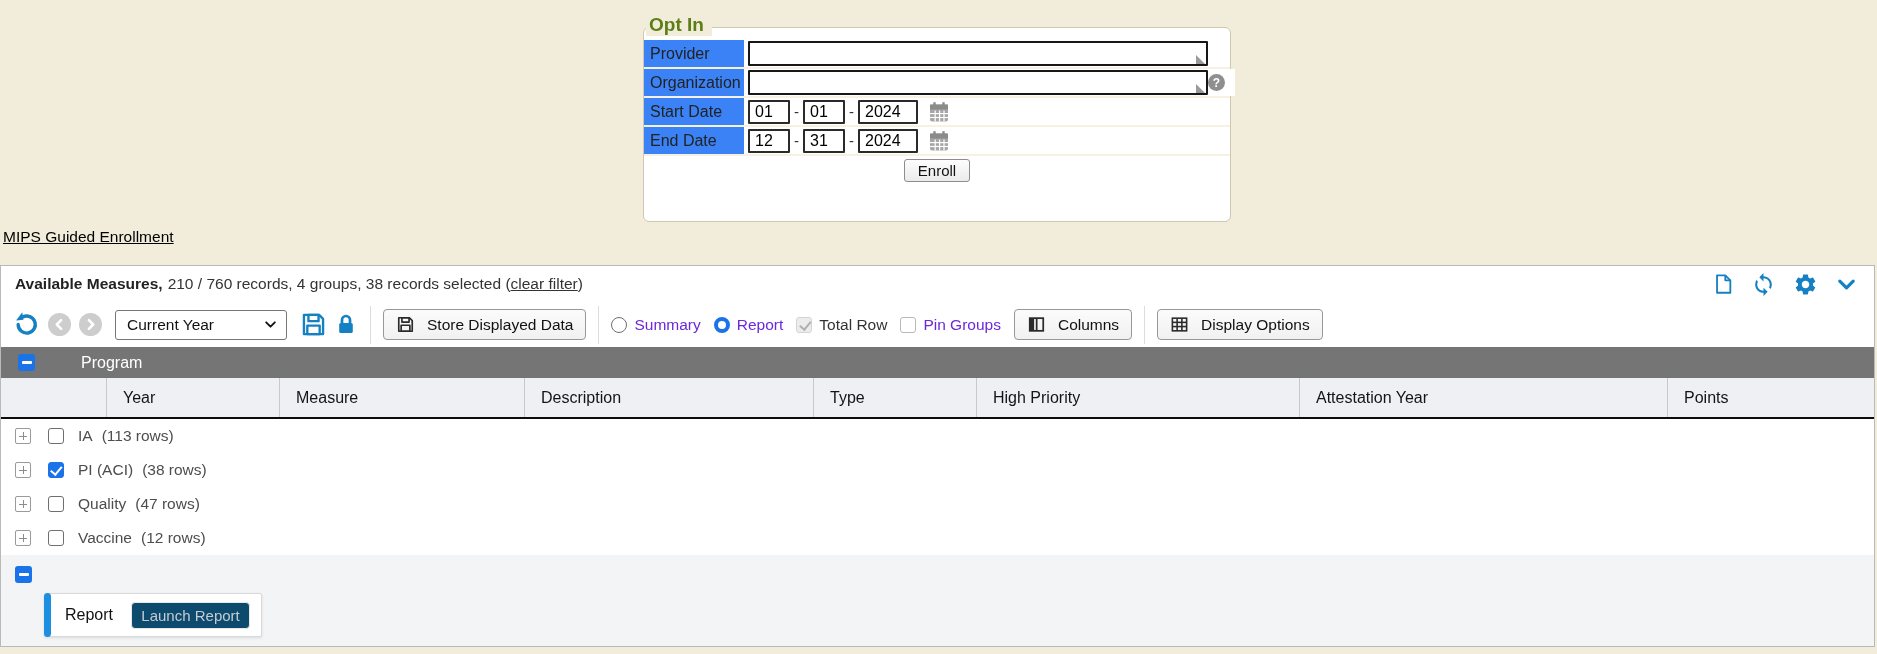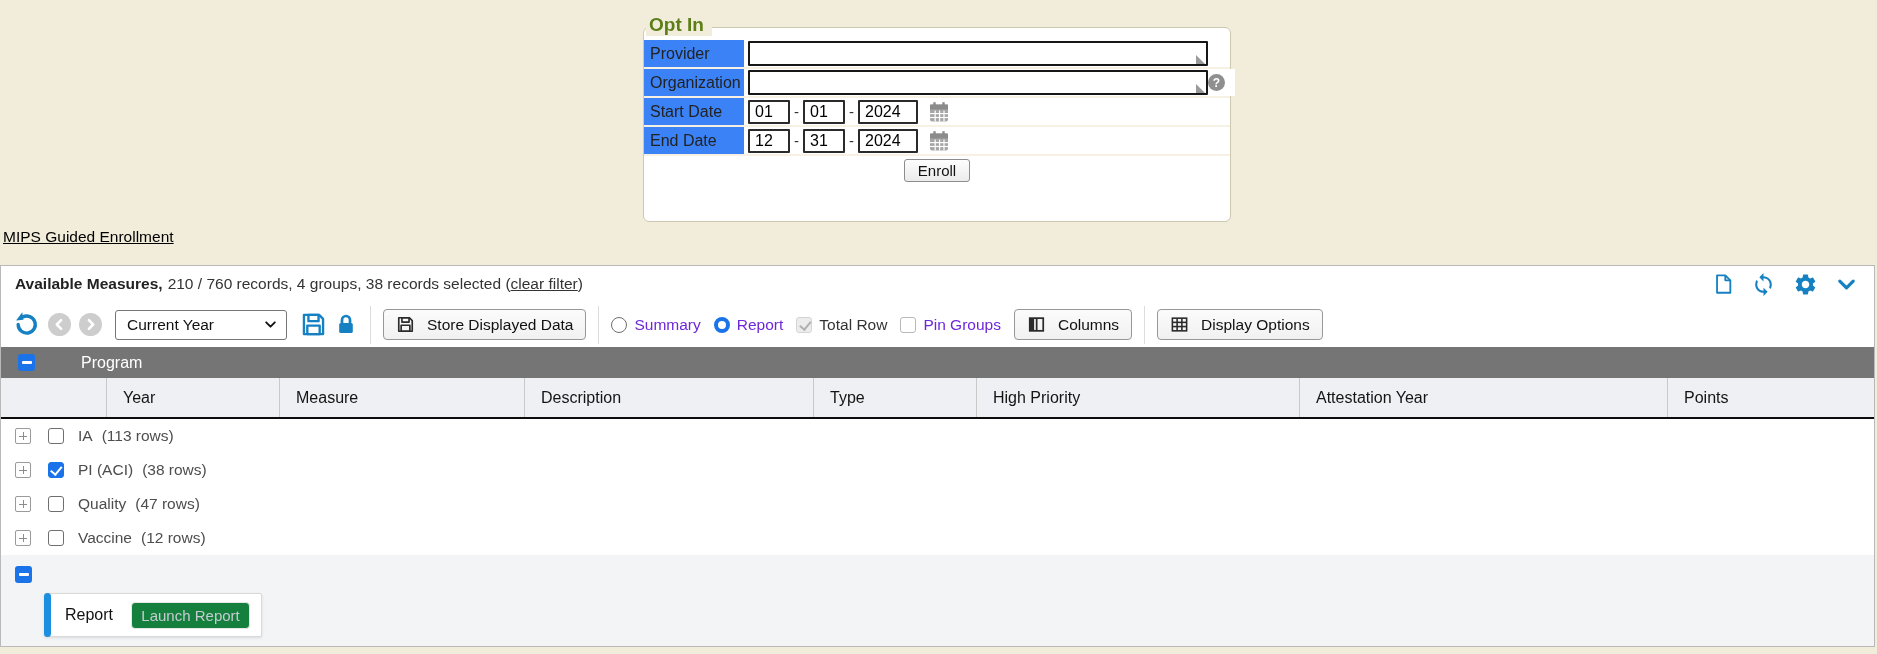--- a/index.html
+++ b/index.html
@@ -126,21 +126,21 @@
   .footer-minus { position:absolute; left:14px; top:11px; }
   .report-box {
     position:absolute; left:43px; top:38px; width:218px; height:44px;
     background:#fff; border:1px solid #d9d9d9; border-radius:2px;
     box-shadow:0 1px 3px rgba(0,0,0,0.10); display:flex; align-items:center;
   }
   .report-accent { position:absolute; left:-1px; top:-1px; bottom:-1px; width:7px; background:#1d8fe0; border-radius:4px; }
   .report-label { margin-left:20px; font-size:16px; color:#111; }
   .launch-btn {
     margin-left:18px; width:119px; height:27px; display:flex; align-items:center; justify-content:center;
-    background:#15803d; border:1px solid #e8e8e8; border-radius:4px; color:#c6cbd1; font-size:15px;
+    background:#0c4a6e; border:1px solid #e8e8e8; border-radius:4px; color:#c6cbd1; font-size:15px;
   }
 </style>
 </head>
 <body>
 
 <div class="optin">
   <div class="optin-legend">Opt In</div>
 
   <div class="optin-row">
     <div class="optin-label">Provider</div>

